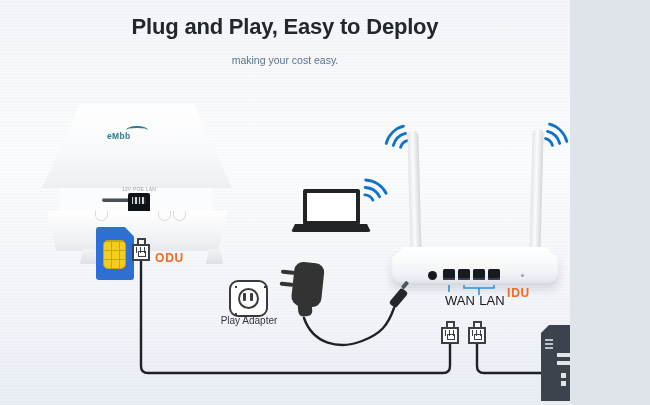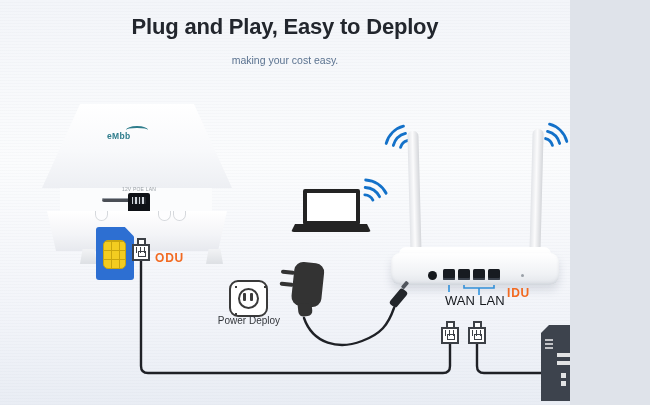--- a/index.html
+++ b/index.html
@@ -238,15 +238,15 @@
       <rect x="24" y="48" width="16" height="4"></rect>
       <rect x="28" y="60" width="5" height="5"></rect>
       <rect x="28" y="68" width="5" height="5"></rect>
     </g>
   </svg>
 
   <div class="abs unit-label odu-label">ODU</div>
   <div class="abs unit-label idu-label">IDU</div>
   <div class="abs port-name wan-label">WAN</div>
   <div class="abs port-name lan-label">LAN</div>
-  <div class="abs pa-label">Power Deploy</div>
+  <div class="abs pa-label">Play Adapter</div>
 
 </div>
 
 </body></html>

